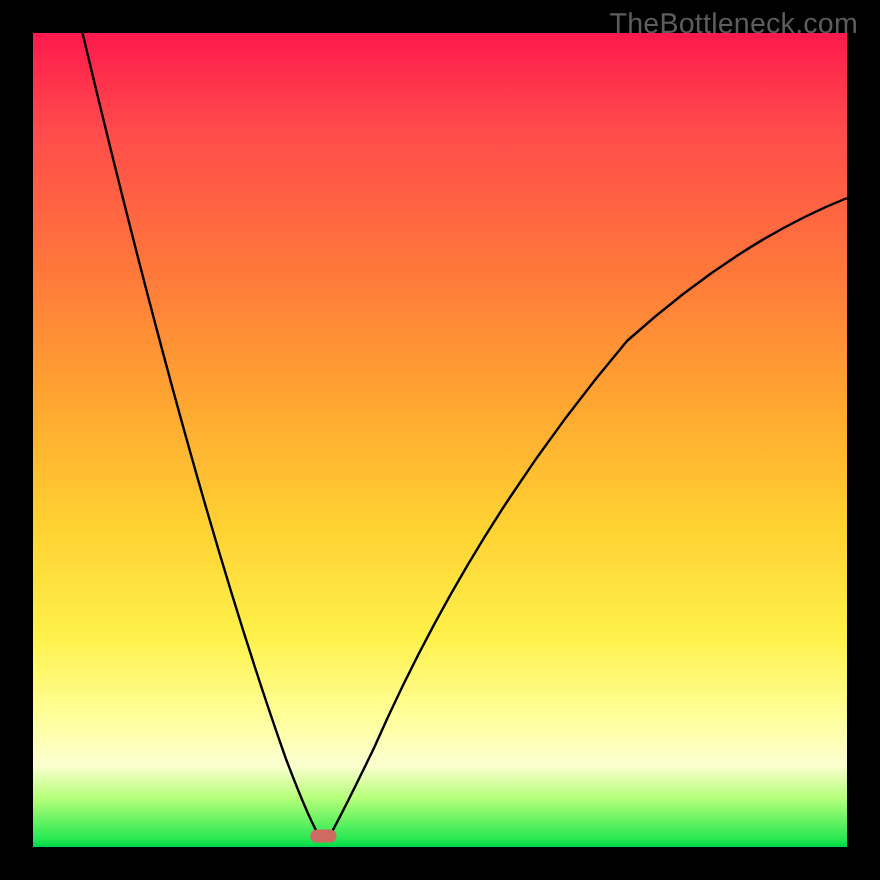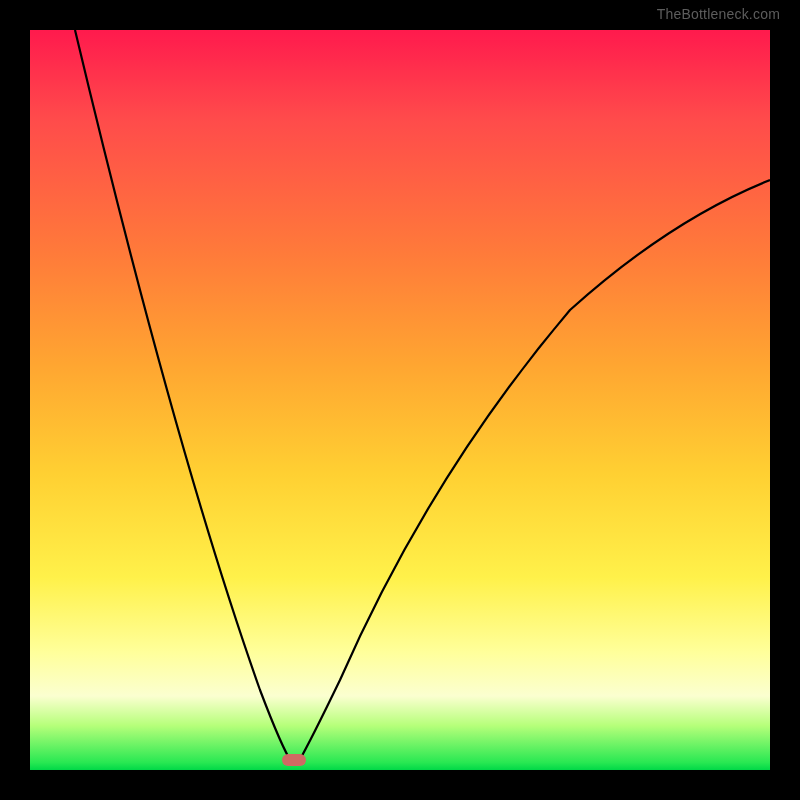--- a/index.html
+++ b/index.html
@@ -39,21 +39,21 @@
       #b6ff7a 94%,
       #28e852 99%,
       #00d847 100%
     );
   }
   .watermark {
     position: absolute;
     top: 6px;
     right: 20px;
     color: #5d5d5d;
-    font-size: 14px;
+    font-size: 26px;
     letter-spacing: 0.2px;
     user-select: none;
   }
   svg.curve {
     position: absolute;
     left: 0;
     top: 0;
     width: 740px;
     height: 740px;
     display: block;

